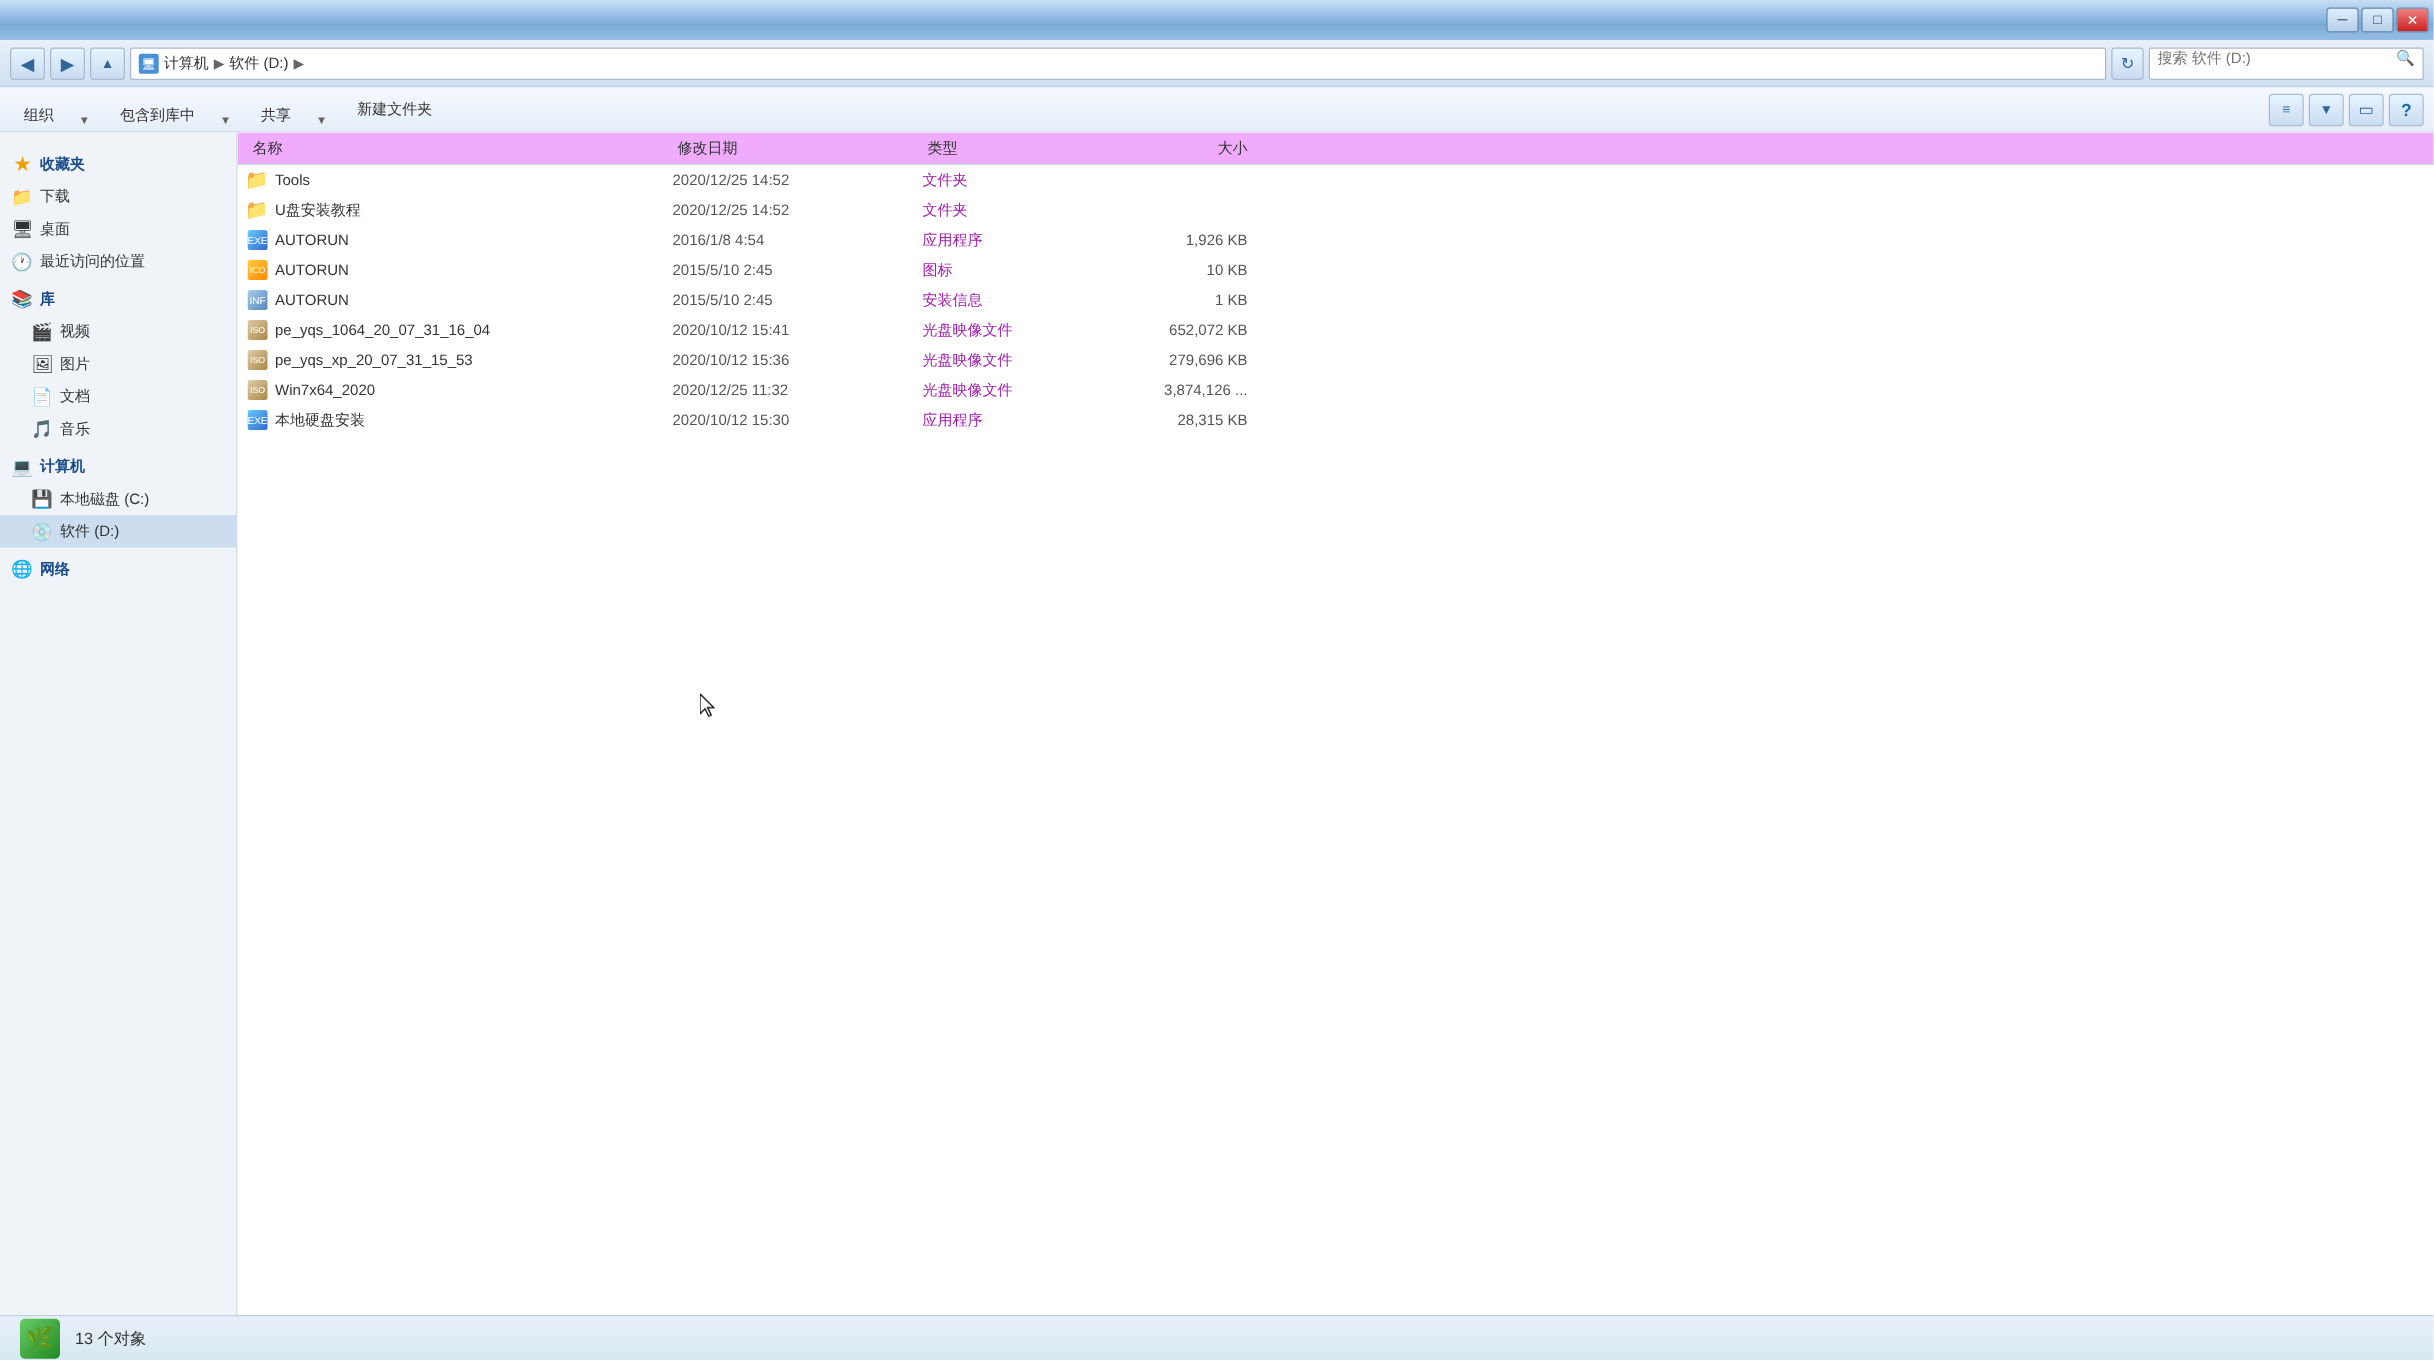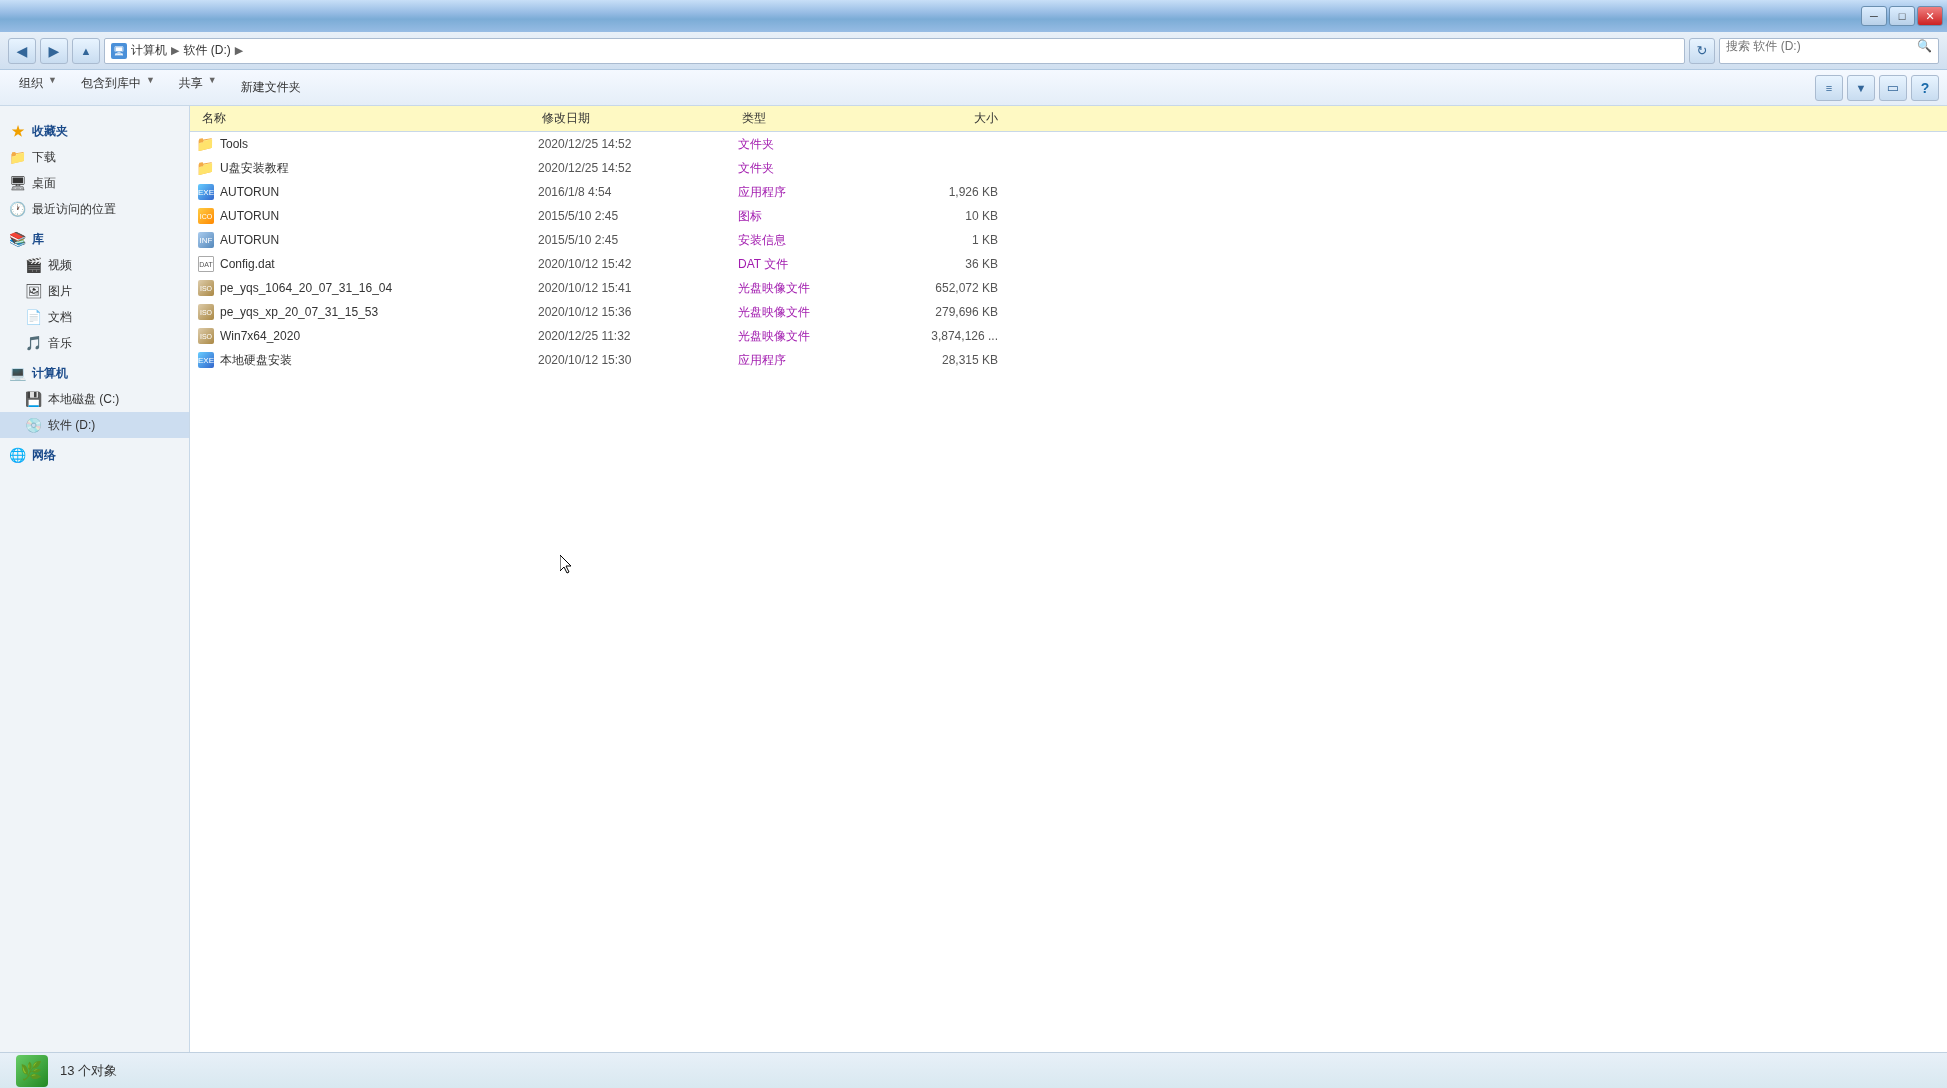--- a/index.html
+++ b/index.html
@@ -142,22 +142,22 @@
       border-bottom: 1px solid #c8d8e8;
     }
     .toolbar-btn {
       height: 28px;
       padding: 0 10px;
       border: 1px solid transparent;
       border-radius: 3px;
       background: transparent;
       cursor: pointer;
       display: flex;
-      align-items: flex-start;
-      gap: 5px;
+      align-items: flex-end;
+      gap: 20px;
       font-size: 12px;
       color: #333;
       font-family: inherit;
     }
     .toolbar-btn .dropdown-arrow {
       font-size: 9px;
       color: #666;
     }
     .toolbar-new-folder {
       height: 28px;
@@ -226,21 +226,21 @@
     
     .file-list-area {
       flex: 1;
       background: white;
       overflow-y: auto;
     }
     .column-headers {
       display: flex;
       align-items: center;
       height: 26px;
-      background: #fef9c3;
+      background: #f0abfc;
       border-bottom: 1px solid #c8d8e8;
       padding: 0 8px;
       position: sticky;
       top: 0;
     }
     .col-header {
       font-size: 12px;
       color: #333;
       cursor: pointer;
       padding: 0 4px;
@@ -586,31 +586,20 @@
         </div>
         <span>AUTORUN</span>
       </div>
       <div class="file-date">2015/5/10 2:45</div>
       <div class="file-type">安装信息</div>
       <div class="file-size">1 KB</div>
     </div>
         <div class="file-row">
       <div class="file-name">
         <div class="file-icon">
-          <span class="dat-icon">DAT</span>
-        </div>
-        <span>Config.dat</span>
-      </div>
-      <div class="file-date">2020/10/12 15:42</div>
-      <div class="file-type">DAT 文件</div>
-      <div class="file-size">36 KB</div>
-    </div>
-        <div class="file-row">
-      <div class="file-name">
-        <div class="file-icon">
           <span class="iso-icon">ISO</span>
         </div>
         <span>pe_yqs_1064_20_07_31_16_04</span>
       </div>
       <div class="file-date">2020/10/12 15:41</div>
       <div class="file-type">光盘映像文件</div>
       <div class="file-size">652,072 KB</div>
     </div>
         <div class="file-row">
       <div class="file-name">

